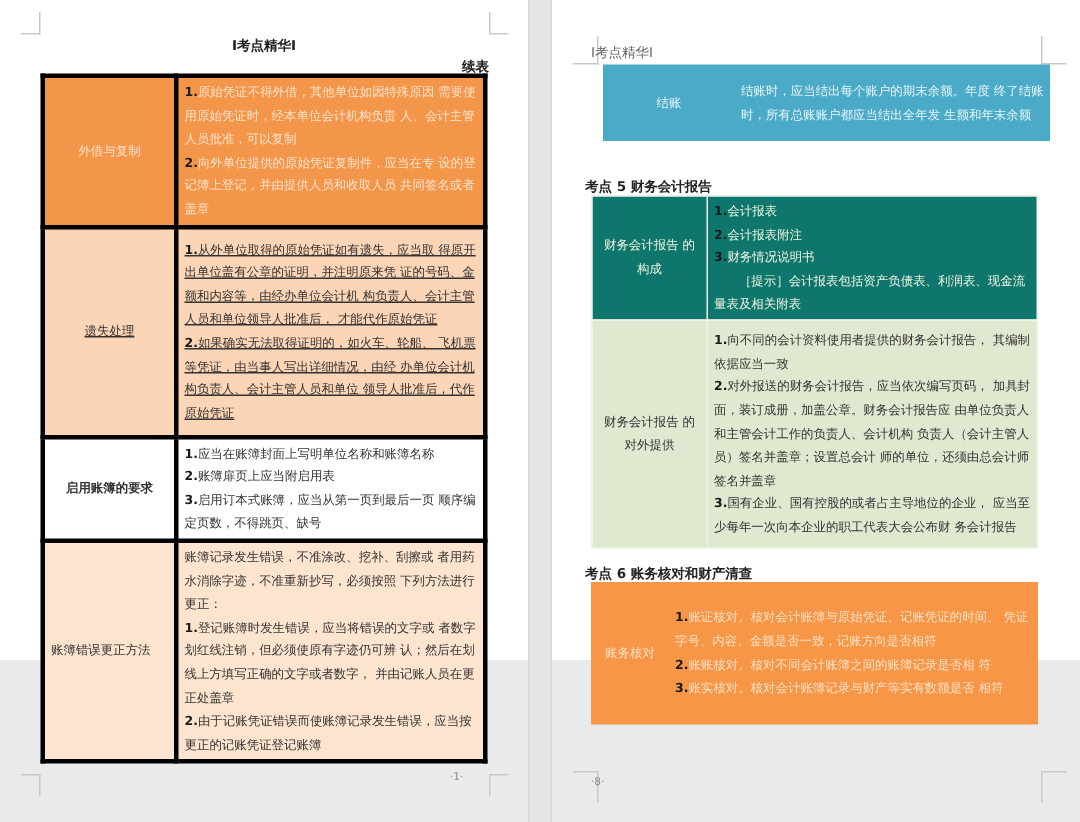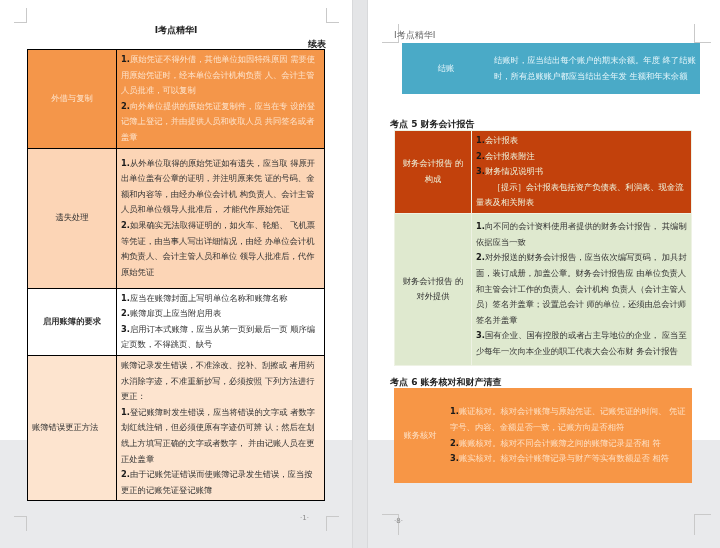--- a/index.html
+++ b/index.html
@@ -11,28 +11,28 @@
   .crop{position:absolute;border-color:#c9c9c9;border-style:solid;width:12px;height:14px;}
   .hdr{position:absolute;font-size:9px;}
   .xb{position:absolute;font-size:9px;font-weight:bold;text-align:right;}
   table{position:absolute;border-collapse:collapse;table-layout:fixed;font-size:8.3px;line-height:15.6px;}
   td{padding:2px 4px;vertical-align:middle;word-break:break-all;}
   td.k{text-align:center;}
   .sec{position:absolute;font-size:9px;font-weight:bold;text-align:center;}
   .pn{position:absolute;font-size:7px;color:#888;}
   b.n{color:#1a1a1a;font-weight:bold;}
   
-  #tbl-left td{border:1px solid #000000;}
+  #tbl-left td{border:3px solid #000000;}
   .r-orange td{background:#f4964a;color:#fde3cc;}
-  .r-peach td{background:#fcd5b6;color:#333;}
+  .r-peach td{background:#fcd5b6;color:#333;text-decoration:underline;}
   .r-white td{background:#fff;color:#333;}
   .r-light td{background:#fde4cf;color:#333;}
   
   .r-blue td{background:#4aaac7;color:#e6f6fb;}
-  .r-green td{background:#c2410c;color:#eef5df;}
+  .r-green td{background:#0f766e;color:#eef5df;}
   .r-lgreen td{background:#dfe9cf;color:#333;}
   .r-org2 td{background:#f79646;color:#fde0c5;}
   #tbl-r1 td,#tbl-r3 td{border:none;}
   #tbl-r2 td{border:1px solid #eef2e4;}
 </style>
 </head>
 <body>
 
 <div class="page" id="page-left">
   <div class="crop" style="left:14px;top:8px;border-width:0 1px 1px 0;"></div>

